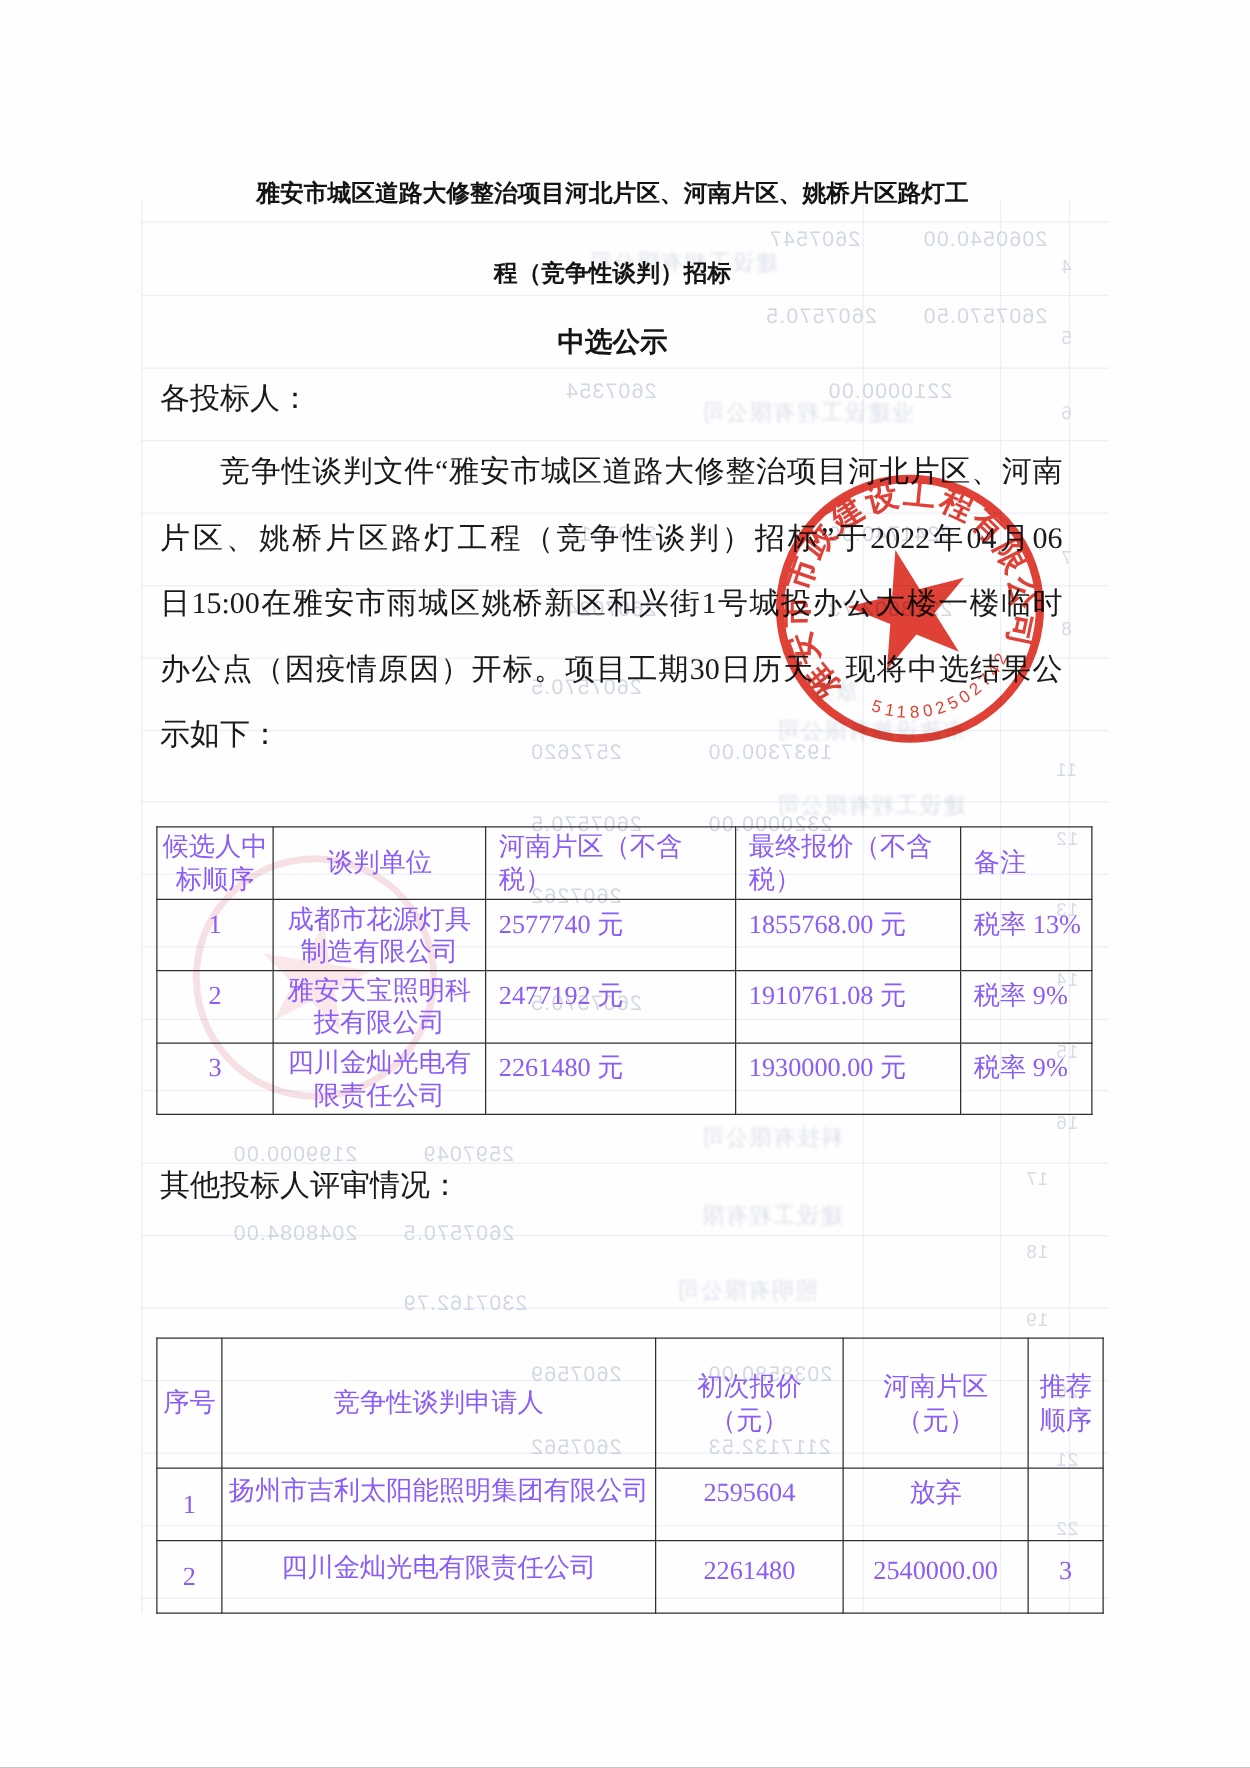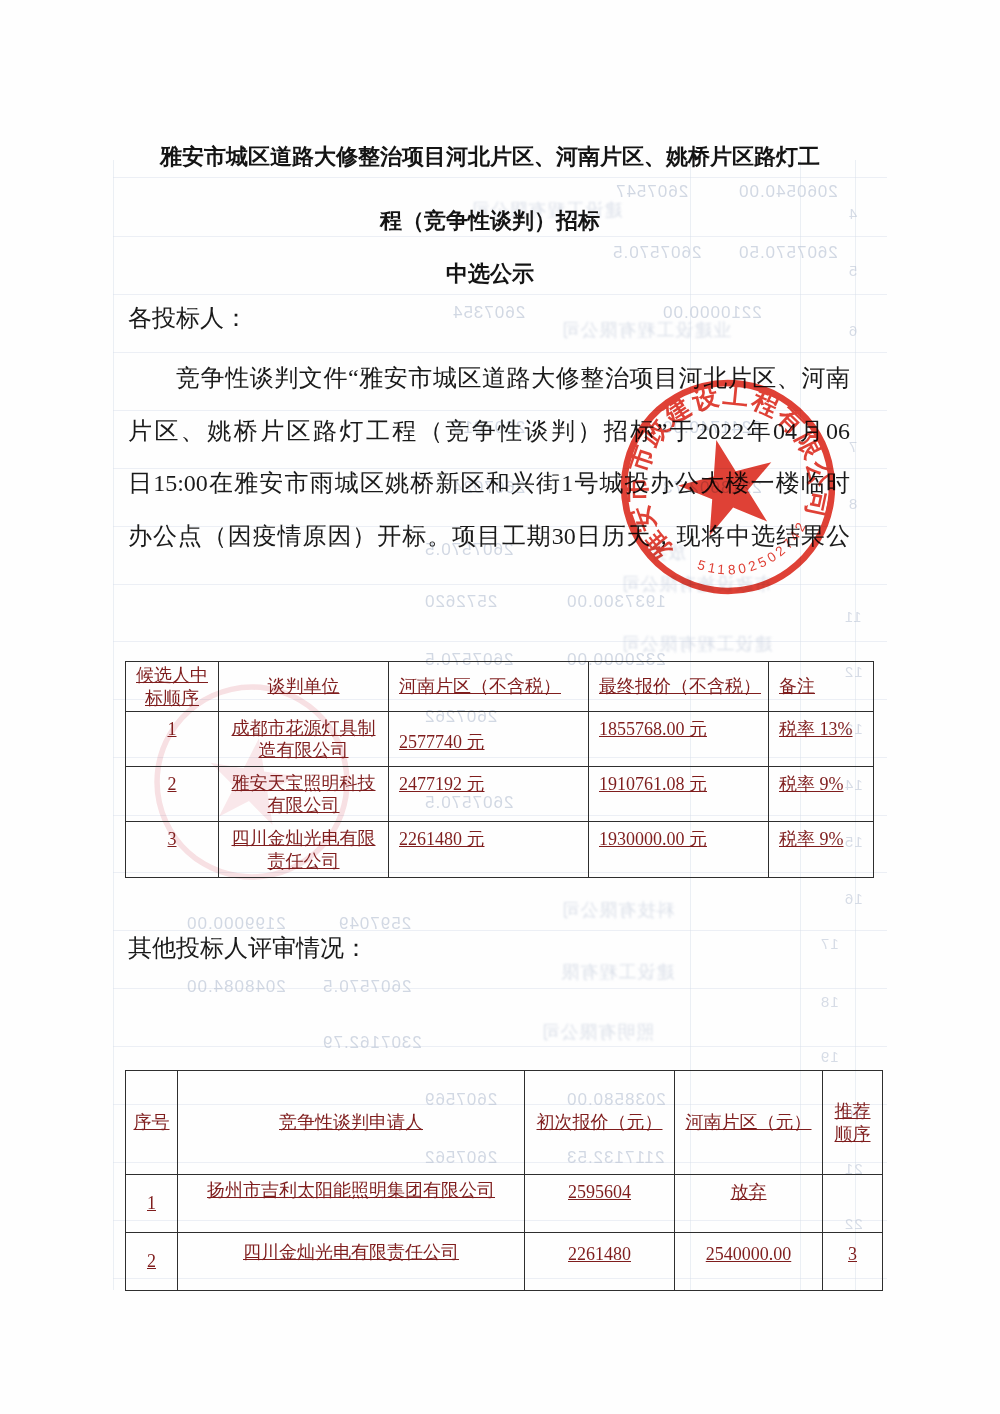--- a/index.html
+++ b/index.html
@@ -16,36 +16,36 @@
     font-family:"Liberation Sans","DejaVu Sans",sans-serif;
   }
   .bleed-cjk{filter:blur(1.2px);opacity:.5;font-size:18px;color:#b9c3d5;}
   .bleed-num{font-size:15px;opacity:.55;}
   .bleed-hline{position:absolute;height:1px;background:#dce2ec;opacity:.55;}
   .bleed-vline{position:absolute;width:1px;background:#d8dfea;opacity:.5;}
   
   .title-line{
     position:absolute;left:128px;width:724px;text-align:center;
     font-family:"Liberation Sans","DejaVu Sans",sans-serif;
-    font-weight:700;font-size:22px;color:#141414;z-index:3;white-space:nowrap;
+    font-weight:700;font-size:19px;color:#141414;z-index:3;white-space:nowrap;
   }
   .salutation,.section-heading{
     position:absolute;left:128px;font-size:24px;color:#1a1a1a;z-index:3;white-space:nowrap;
   }
   .para{position:absolute;left:128px;top:352px;width:722px;z-index:3;}
   .para-line{
     height:52.5px;line-height:52.5px;font-size:24px;color:#1a1a1a;
     text-align:justify;text-align-last:justify;overflow:hidden;
   }
   .para-line.first{text-indent:2em;}
   .para-line.last{text-align-last:left;}
   
   table.sheet{
     position:absolute;border-collapse:collapse;z-index:3;
-    font-size:18px;color:#7f1d1d;table-layout:fixed;background:transparent;text-decoration:underline;
+    font-size:21px;color:#8b5cf6;table-layout:fixed;background:transparent;
   }
   table.sheet td{border:1.6px solid #2e2e2e;vertical-align:middle;line-height:1.25;
     padding:2px 4px;overflow:hidden;}
   table.sheet .c{text-align:center;}
   table.sheet .l{text-align:left;padding-left:10px;}
   
   .seal{position:absolute;z-index:5;mix-blend-mode:multiply;}
   .seal-main{left:612px;top:371px;width:232px;height:232px;transform:rotate(-14deg);opacity:.93;}
   .seal-faint{left:146px;top:676px;width:212px;height:212px;transform:rotate(9deg);opacity:.34;z-index:2;}
 </style>
@@ -141,20 +141,21 @@
   <div class="title-line" style="top:206px">程（竞争性谈判）招标</div>
   <div class="title-line" style="top:259px;font-size:22px">中选公示</div>
 
   <div class="salutation" style="top:302px">各投标人：</div>
 
   <div class="para">
     <div class="para-line first">竞争性谈判文件“雅安市城区道路大修整治项目河北片区、河南</div>
     <div class="para-line">片区、姚桥片区路灯工程（竞争性谈判）招标”于2022年04月06</div>
     <div class="para-line">日15:00在雅安市雨城区姚桥新区和兴街1号城投办公大楼一楼临时</div>
     <div class="para-line">办公点（因疫情原因）开标。项目工期30日历天，现将中选结果公</div>
+    <div class="para-line last">示如下：</div>
   </div>
 
   <table class="sheet" style="left:125px;top:661px;width:748px">
     <colgroup>
         <col style="width:93px">
         <col style="width:170px">
         <col style="width:200px">
         <col style="width:180px">
         <col style="width:105px">
       </colgroup>
@@ -162,21 +163,21 @@
         <tr style="height:50px">
       <td class="c">候选人中标顺序</td>
       <td class="c">谈判单位</td>
       <td class="l">河南片区（不含税）</td>
       <td class="l">最终报价（不含税）</td>
       <td class="l">备注</td>
     </tr>
     <tr style="height:55px">
       <td class="c" style="vertical-align:top;padding-top:6px">1</td>
       <td class="c">成都市花源灯具制造有限公司</td>
-      <td class="l" style="vertical-align:top;padding-top:19px">2577740 元</td>
+      <td class="l" style="vertical-align:top;padding-top:6px">2577740 元</td>
       <td class="l" style="vertical-align:top;padding-top:6px">1855768.00 元</td>
       <td class="l" style="vertical-align:top;padding-top:6px">税率 13%</td>
     </tr>
     <tr style="height:55px">
       <td class="c" style="vertical-align:top;padding-top:6px">2</td>
       <td class="c">雅安天宝照明科技有限公司</td>
       <td class="l" style="vertical-align:top;padding-top:6px">2477192 元</td>
       <td class="l" style="vertical-align:top;padding-top:6px">1910761.08 元</td>
       <td class="l" style="vertical-align:top;padding-top:6px">税率 9%</td>
     </tr>

